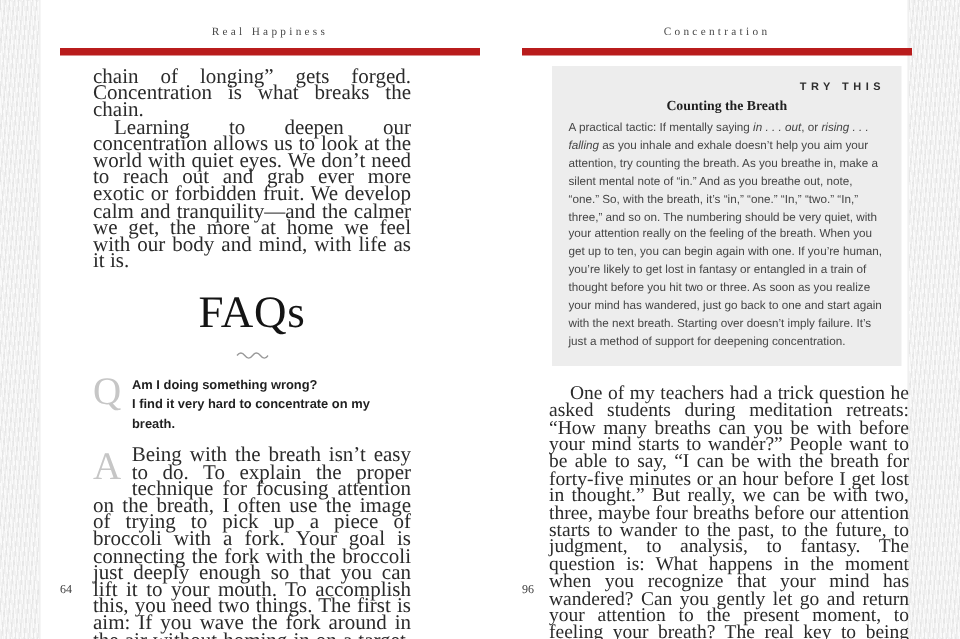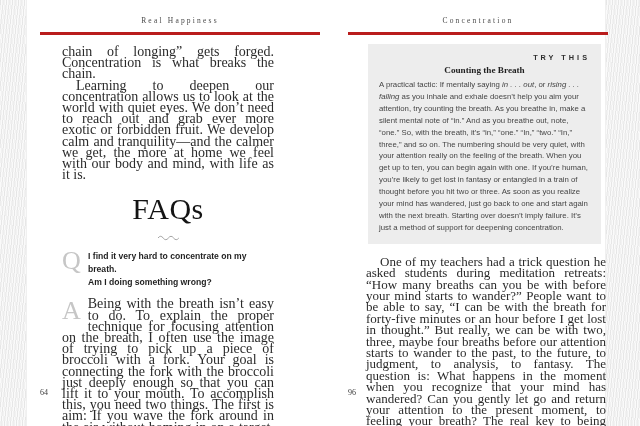--- a/index.html
+++ b/index.html
@@ -22,21 +22,21 @@
   .edge-left  { left: 0; width: 26px; border-right: 1px solid #f0f0f0; }
   .edge-right { right: 0; width: 34px; border-left: 1px solid #f0f0f0; }
 
   .page { position: absolute; top: 0; bottom: 0; }
   .page-left  { left: 26px;  width: 292px; }
   .page-right { left: 318px; width: 288px; }
 
   .running-head {
     position: absolute; top: 16px;
     text-align: center;
-    border-bottom: 3px solid #b91c1c;
+    border-bottom: 5px solid #b91c1c;
     padding-bottom: 7px;
     font-size: 7.5px;
     letter-spacing: 2.2px;
     color: #4a4a4a;
   }
   .running-head-left  { left: 14px; width: 280px; }
   .running-head-right { left: 30px; width: 260px; }
 
   .flow-left  { position: absolute; left: 36px; top: 46px; width: 212px; }
   .flow-right { position: absolute; left: 48px; top: 44px; width: 240px; }
@@ -136,22 +136,22 @@
       <div class="faq-heading">FAQs</div>
       <div class="squiggle">
         <svg width="22" height="7" viewBox="0 0 22 7">
           <path d="M1 4 q2.6 -3.4 5.2 0 t5.2 0 t5.2 0 t5.2 0" stroke="#9a9a9a" stroke-width="0.9" fill="none"></path>
         </svg>
       </div>
 
       <div class="qa-q">
         <span class="dropcap q-cap">Q</span>
         <div class="q-text">
+          <div>Am I doing something wrong?</div>
           <div>I find it very hard to concentrate on my breath.</div>
-          <div>Am I doing something wrong?</div>
         </div>
       </div>
 
       <div class="qa-a">
         <span class="dropcap a-cap">A</span>
         <p class="body-text">Being with the breath isn’t easy to do. To explain the proper technique for focusing attention on the breath, I often use the image of trying to pick up a piece of broccoli with a fork. Your goal is connecting the fork with the broccoli just deeply enough so that you can lift it to your mouth. To accomplish this, you need two things. The first is aim: If you wave the fork around in the air without homing in on a target, you won’t get a lot to eat. The second is a careful modulation of energy. If you’re too listless, the fork will hang in your hand; if you’re too forceful and bash at the broccoli, food and plate will go flying. Either way, you won’t get any nourishment. So we aim our attention toward just this one breath and simply connect.</p>
       </div>
     </div>
 
     <div class="pagenum pagenum-left">64</div>

